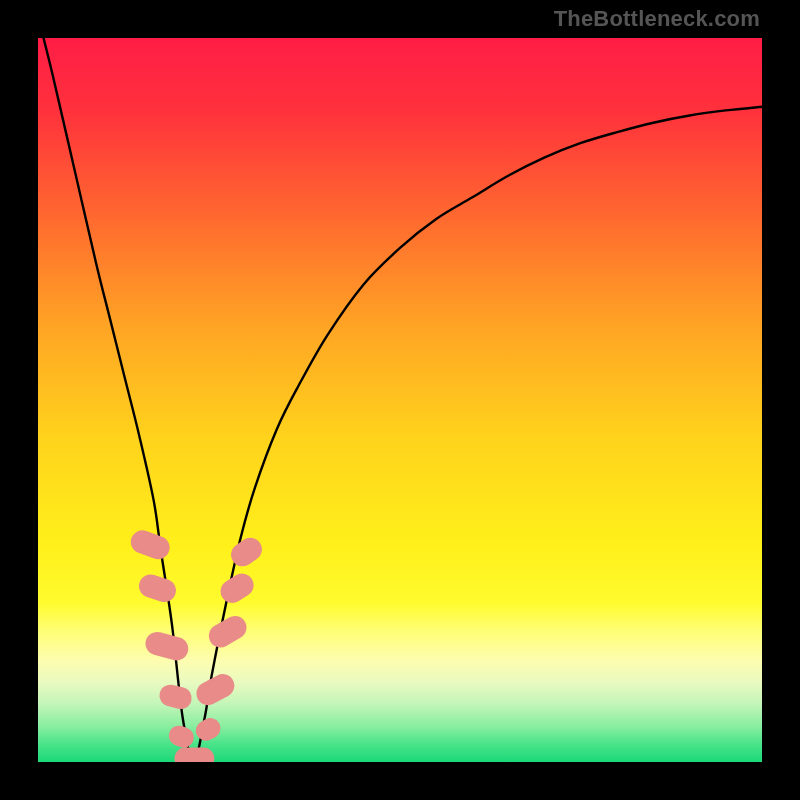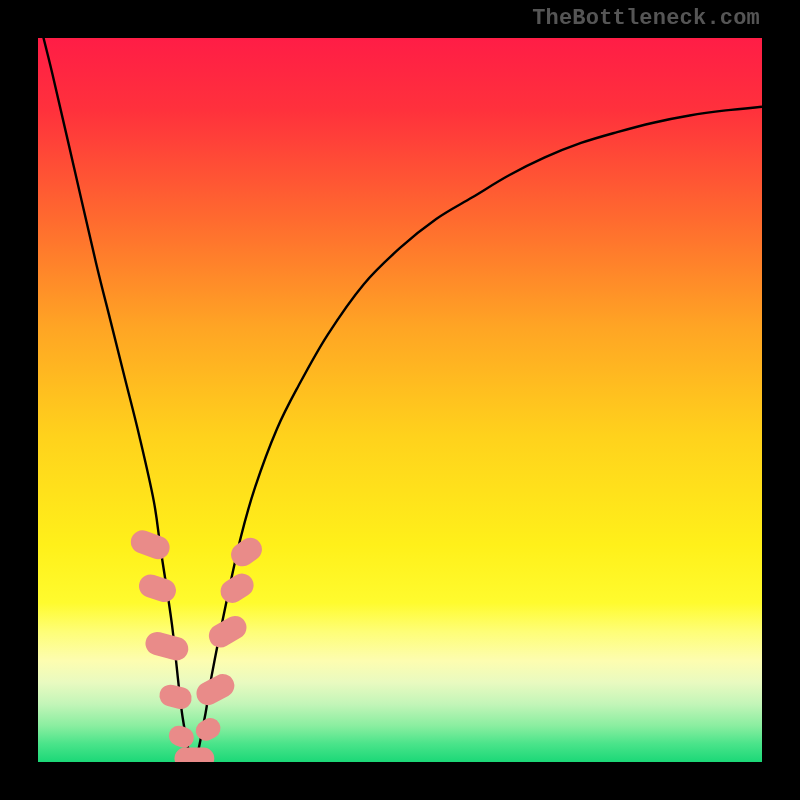--- a/index.html
+++ b/index.html
@@ -26,21 +26,21 @@
     position: absolute;
     top: 0; left: 0;
     width: 100%;
     height: 100%;
   }
   
   .watermark {
     position: absolute;
     top: 6px;
     right: 40px;
-    font-family: Liberation Mono, monospace;
+    font-family: Liberation Sans, sans-serif;
     font-size: 22px;
     font-weight: 600;
     color: #555;
     letter-spacing: 0.2px;
   }
   
   .curve-svg {
     position: absolute;
     top: 0; left: 0;
     width: 100%;

